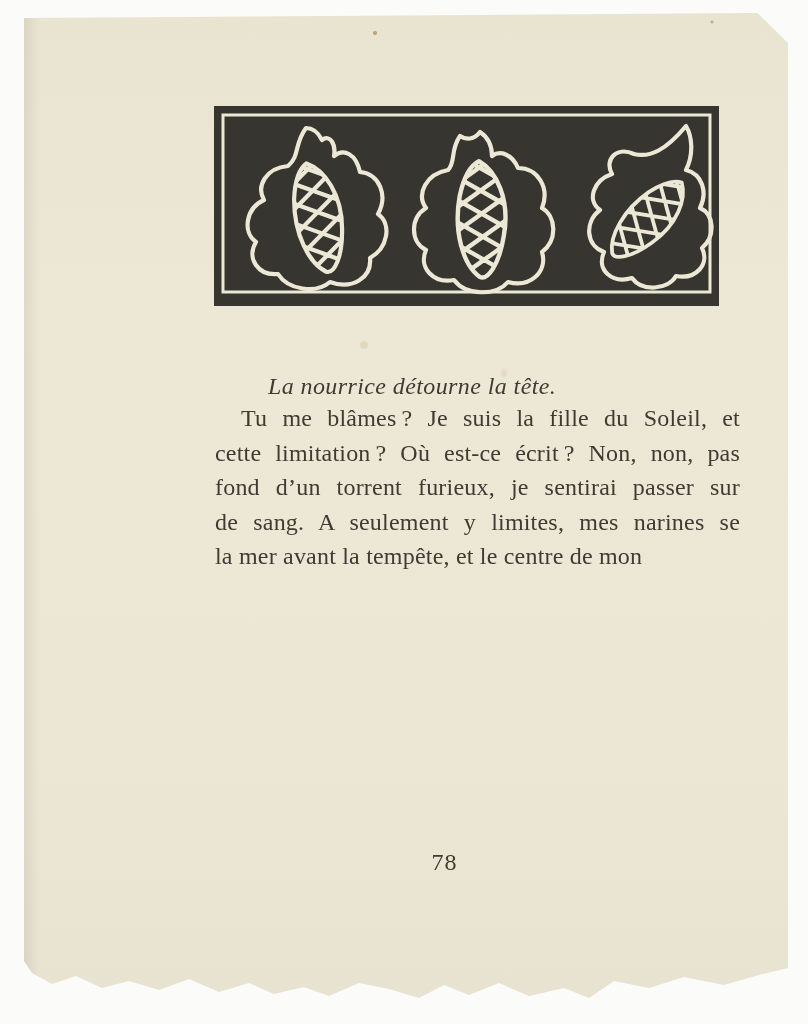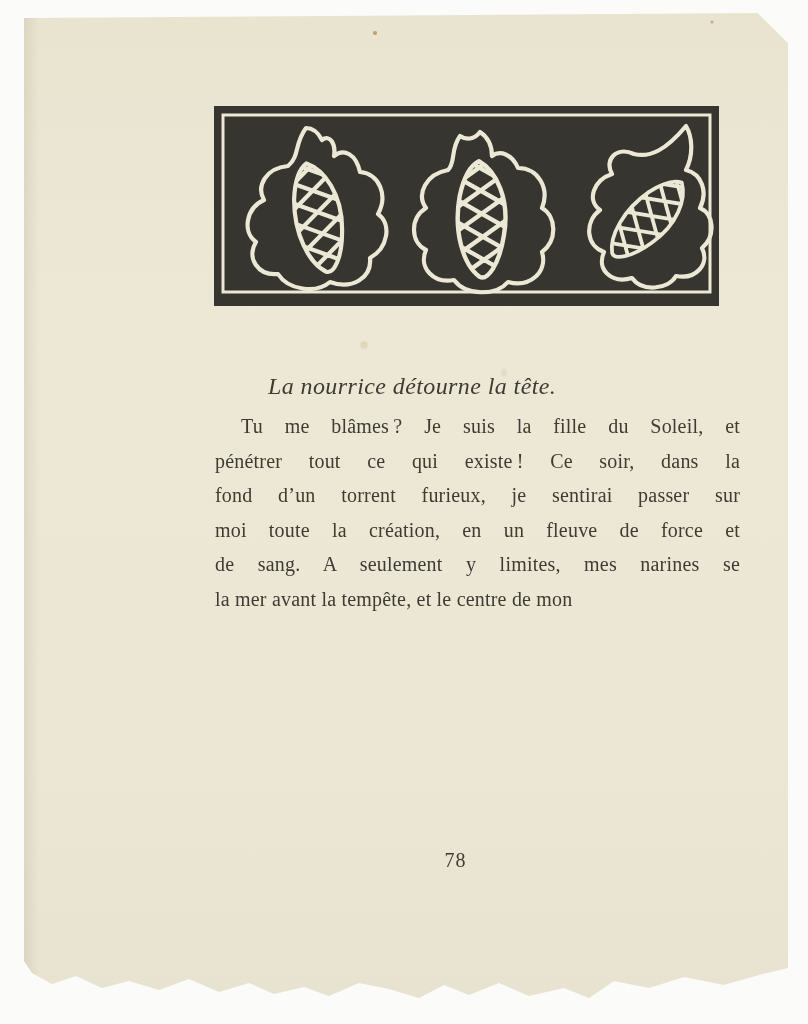--- a/index.html
+++ b/index.html
@@ -61,45 +61,45 @@
     position:absolute;
     left:244px;top:360px;
     font-style:italic;
     font-size:24px;
     letter-spacing:.4px;
     color:var(--text-ink);
     white-space:nowrap;
   }
   .body-text{
     position:absolute;
-    left:191px;top:396px;
+    left:191px;top:388px;
     width:525px;
-    font-size:20px;
+    font-size:24px;
     letter-spacing:.2px;
     color:var(--text-ink);
   }
   .tline{
     height:34.6px;
     line-height:34.6px;
     text-align:justify;
     text-align-last:justify;
     overflow:hidden;
     white-space:nowrap;
   }
   .tline.first{text-indent:26px;}
   .tline.last{
     text-align-last:left;
     text-align:center;
   }
   .folio{
     position:absolute;
-    left:191px;top:836px;
+    left:180px;top:836px;
     width:525px;
     text-align:center;
-    font-size:20px;
+    font-size:24px;
     letter-spacing:1px;
     color:var(--text-ink);
     transform:translateX(-22px);
   }
 </style>
 </head>
 <body>
 
 <div class="paper">
 
@@ -143,22 +143,21 @@
           <use href="#hatch" class="st"></use>
         </g>
       </g>
     </g>
   </svg>
 
   <div class="caption">La nourrice détourne la tête.</div>
 
   <div class="body-text">
     <div class="tline first">Tu me blâmes ? Je suis la fille du Soleil, et</div>
-    <div class="tline">pénétrer tout ce qui existe ! Ce soir, dans la</div>
+    <div class="tline">cette limitation ? Où est-ce écrit ? Non, non, pas</div>
     <div class="tline">fond d’un torrent furieux, je sentirai passer sur</div>
-    <div class="tline">moi toute la création, en un fleuve de force et</div>
     <div class="tline">de sang. A seulement y limites, mes narines se</div>
     <div class="tline last">la mer avant la tempête, et le centre de mon</div>
   </div>
 
   <div class="folio">78</div>
 
 </div>
 
 </body></html>

